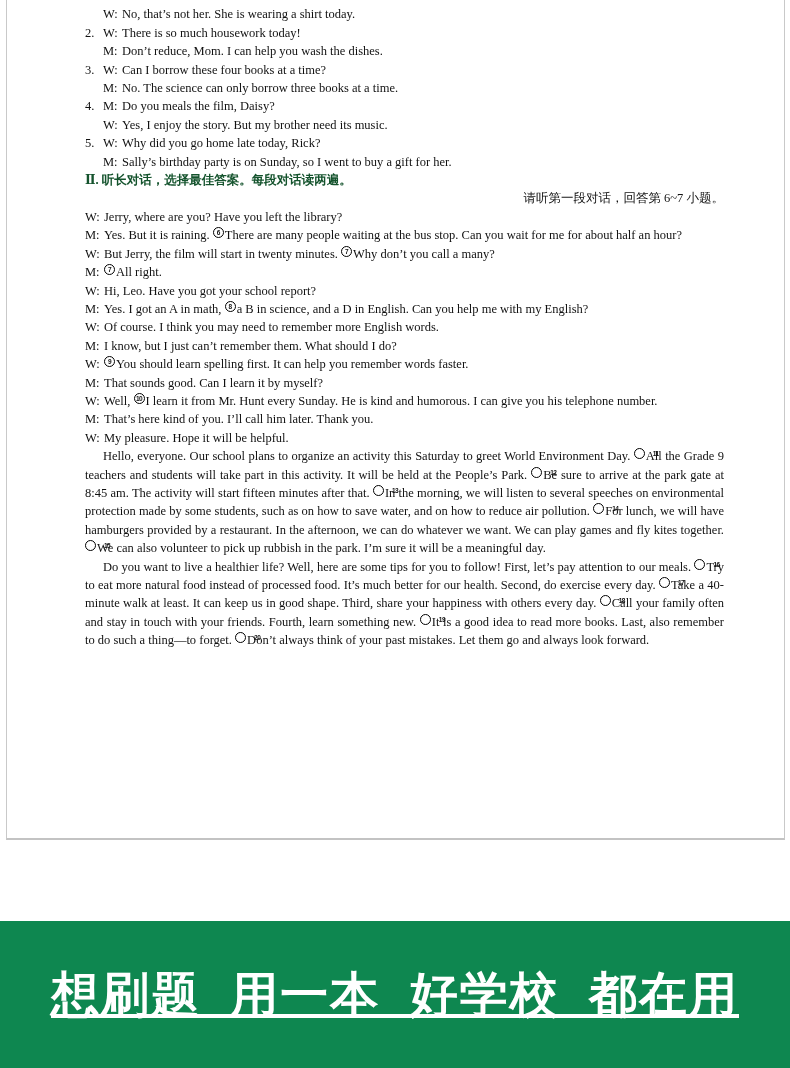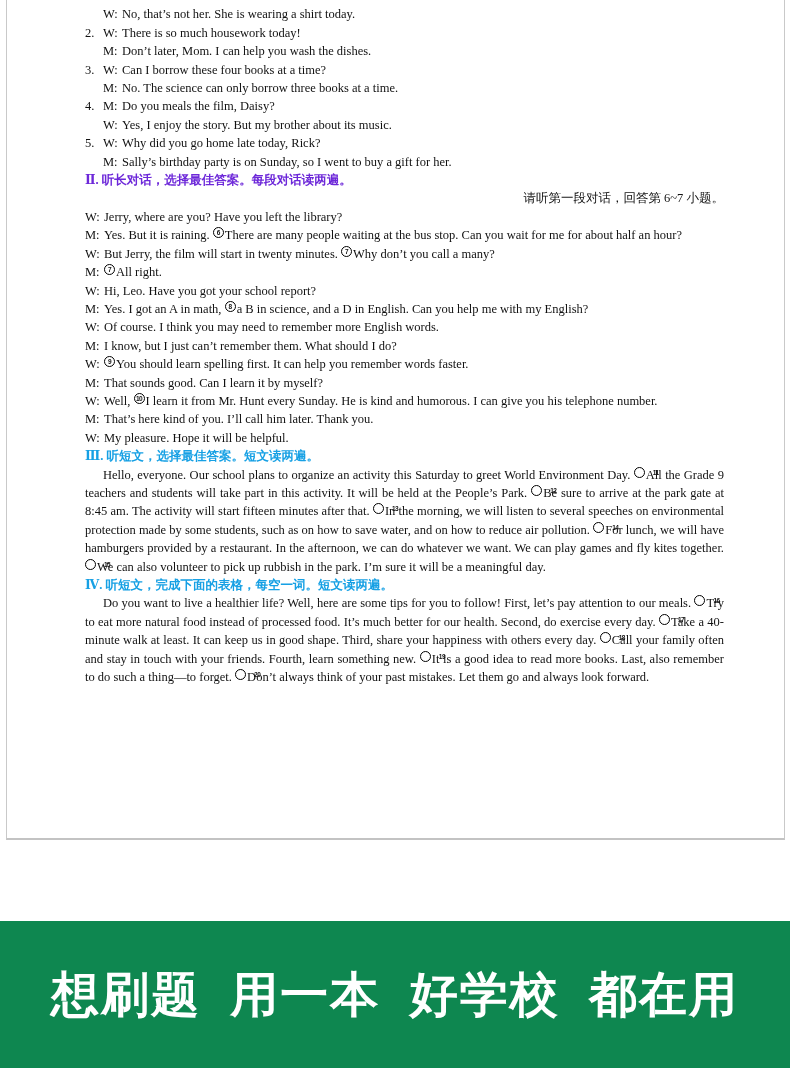--- a/index.html
+++ b/index.html
@@ -33,21 +33,21 @@
     vertical-align:4px;font-weight:bold;margin-right:1px;
     font-family:"Liberation Sans","DejaVu Sans",sans-serif;
   }
   .banner{
     position:absolute;left:0;top:921px;width:790px;height:147px;
     display:flex;align-items:center;justify-content:center;
   }
   .banner-text{
     font-family:"Liberation Sans","DejaVu Sans",sans-serif;
     font-weight:bold;font-size:48px;letter-spacing:2px;word-spacing:14px;
-    white-space:nowrap;color:#ffffff;
+    white-space:nowrap;color:#ffffff;text-decoration:underline;
   }
 </style>
 </head>
 <body style="color: rgb(17, 17, 17);">
 
 <div class="sheet">
   <div class="doc" id="doc">
       <div class="dline">
         <span class="num">1.</span>
         <span class="spk">M:</span>
@@ -59,53 +59,53 @@
         <span class="txt"><span>No, that’s not her. </span><span class="b">She is wearing a shirt today.</span></span>
       </div>
       <div class="dline">
         <span class="num">2.</span>
         <span class="spk">W:</span>
         <span class="txt"><span>There is so much housework today!</span></span>
       </div>
       <div class="dline">
         <span class="num"></span>
         <span class="spk">M:</span>
-        <span class="txt"><span>Don’t later, Mom. </span><span class="b">I can help you wash the dishes.</span></span>
+        <span class="txt"><span>Don’t reduce, Mom. </span><span class="b">I can help you wash the dishes.</span></span>
       </div>
       <div class="dline">
         <span class="num">3.</span>
         <span class="spk">W:</span>
         <span class="txt"><span>Can I borrow these four books at a time?</span></span>
       </div>
       <div class="dline">
         <span class="num"></span>
         <span class="spk">M:</span>
         <span class="txt"><span>No. </span><span class="b">The science can only borrow three books at a time.</span></span>
       </div>
       <div class="dline">
         <span class="num">4.</span>
         <span class="spk">M:</span>
         <span class="txt"><span>Do you meals the film, Daisy?</span></span>
       </div>
       <div class="dline">
         <span class="num"></span>
         <span class="spk">W:</span>
-        <span class="txt"><span>Yes, </span><span class="b">I enjoy the story</span><span>. But my brother about its music.</span></span>
+        <span class="txt"><span>Yes, </span><span class="b">I enjoy the story</span><span>. But my brother need its music.</span></span>
       </div>
       <div class="dline">
         <span class="num">5.</span>
         <span class="spk">W:</span>
         <span class="txt"><span>Why did you go home late today, Rick?</span></span>
       </div>
       <div class="dline">
         <span class="num"></span>
         <span class="spk">M:</span>
         <span class="txt"><span>Sally’s birthday party is on Sunday, so </span><span class="b">I went to buy a gift for her</span><span>.</span></span>
       </div>
-      <div class="sec" style="color: #6d28d9;">Ⅱ. 听长对话，选择最佳答案。每段对话读两遍。</div>
+      <div class="sec" style="color: #14532d;">Ⅱ. 听长对话，选择最佳答案。每段对话读两遍。</div>
       <div class="note">请听第一段对话，回答第 6~7 小题。</div>
       <div class="dline">
         <span class="spk">W:</span>
         <span class="txt"><span>Jerry, where are you? Have you left the library?</span></span>
       </div>
       <div class="dline">
         <span class="spk">M:</span>
         <span class="txt"><span>Yes. But it is raining. </span><span class="circ">6</span><span class="b">There are many people waiting at the bus stop.</span><span> Can you wait for me for about half an hour?</span></span>
       </div>
       <div class="dline">
@@ -145,22 +145,20 @@
         <span class="txt"><span>Well, </span><span class="circ">10</span><span class="b">I learn it from Mr. Hunt every Sunday</span><span>. He is kind and humorous. I can give you his telephone number.</span></span>
       </div>
       <div class="dline">
         <span class="spk">M:</span>
         <span class="txt"><span>That’s here kind of you. I’ll call him later. Thank you.</span></span>
       </div>
       <div class="dline">
         <span class="spk">W:</span>
         <span class="txt"><span>My pleasure. Hope it will be helpful.</span></span>
       </div>
-      <div class="sec" style="color: rgb(22, 160, 228);">Ⅲ. 听短文，选择最佳答案。短文读两遍。</div>
       <div class="para"><span>Hello, everyone. Our school plans to organize an activity this Saturday to greet World Environment Day. </span><span class="circ">11</span><span class="b">All the Grade 9 teachers and students will take part in this activity.</span><span> It will be held at the People’s Park. </span><span class="circ">12</span><span class="b">Be sure to arrive at the park gate at 8:45 am. The activity will start fifteen minutes after that.</span><span> </span><span class="circ">13</span><span class="b">In the morning, we will listen to several speeches on environmental protection made by some students</span><span>, such as on how to save water, and on how to reduce air pollution. </span><span class="circ">14</span><span class="b">For lunch, we will have hamburgers provided by a restaurant.</span><span> In the afternoon, we can do whatever we want. We can play games and fly kites together. </span><span class="circ">15</span><span class="b">We can also volunteer to pick up rubbish in the park.</span><span> I’m sure it will be a meaningful day.</span></div>
-      <div class="sec" style="color: rgb(22, 160, 228);">Ⅳ. 听短文，完成下面的表格，每空一词。短文读两遍。</div>
       <div class="para"><span>Do you want to live a healthier life? Well, here are some tips for you to follow! First, let’s pay attention to our meals. </span><span class="circ">16</span><span class="b">Try to eat more natural food instead of processed food.</span><span> It’s much better for our health. Second, do exercise every day. </span><span class="circ">17</span><span class="b">Take a 40-minute walk at least.</span><span> It can keep us in good shape. Third, share your happiness with others every day. </span><span class="circ">18</span><span class="b">Call your family often and stay in touch with your friends.</span><span> Fourth, learn something new. </span><span class="circ">19</span><span class="b">It is a good idea to read more books.</span><span> Last, also remember to do such a thing—to forget. </span><span class="circ">20</span><span class="b">Don’t always think of your past mistakes.</span><span> Let them go and always look forward.</span></div>
     </div>
 </div>
 
 <div class="banner" style="background: rgb(14, 135, 80);">
   <div class="banner-text" style="color: rgb(255, 255, 255);">想刷题 用一本 好学校 都在用</div>
 </div>
 
 </body></html>

